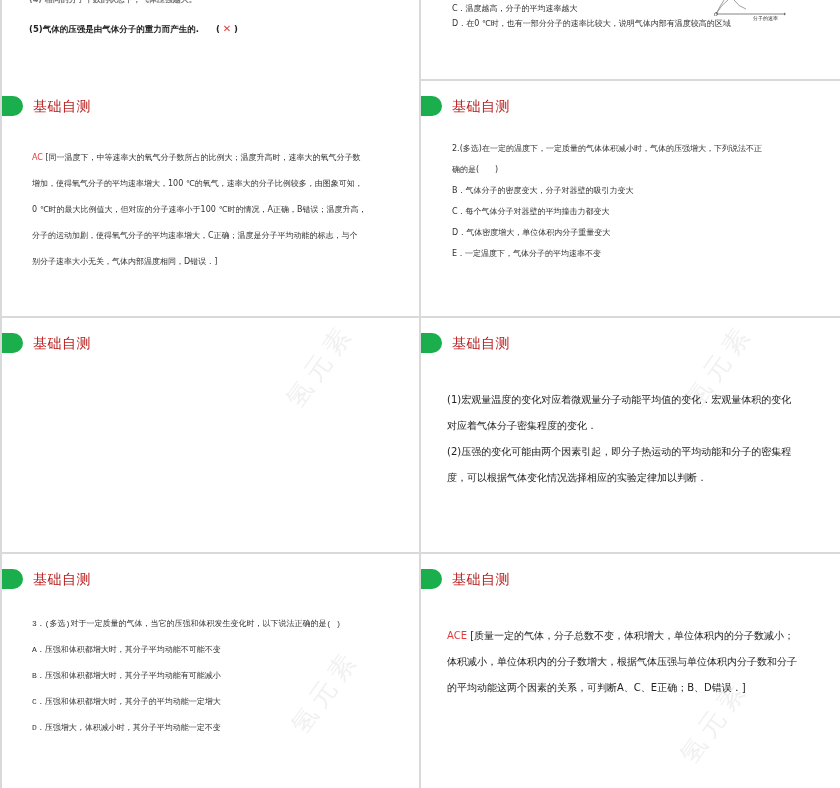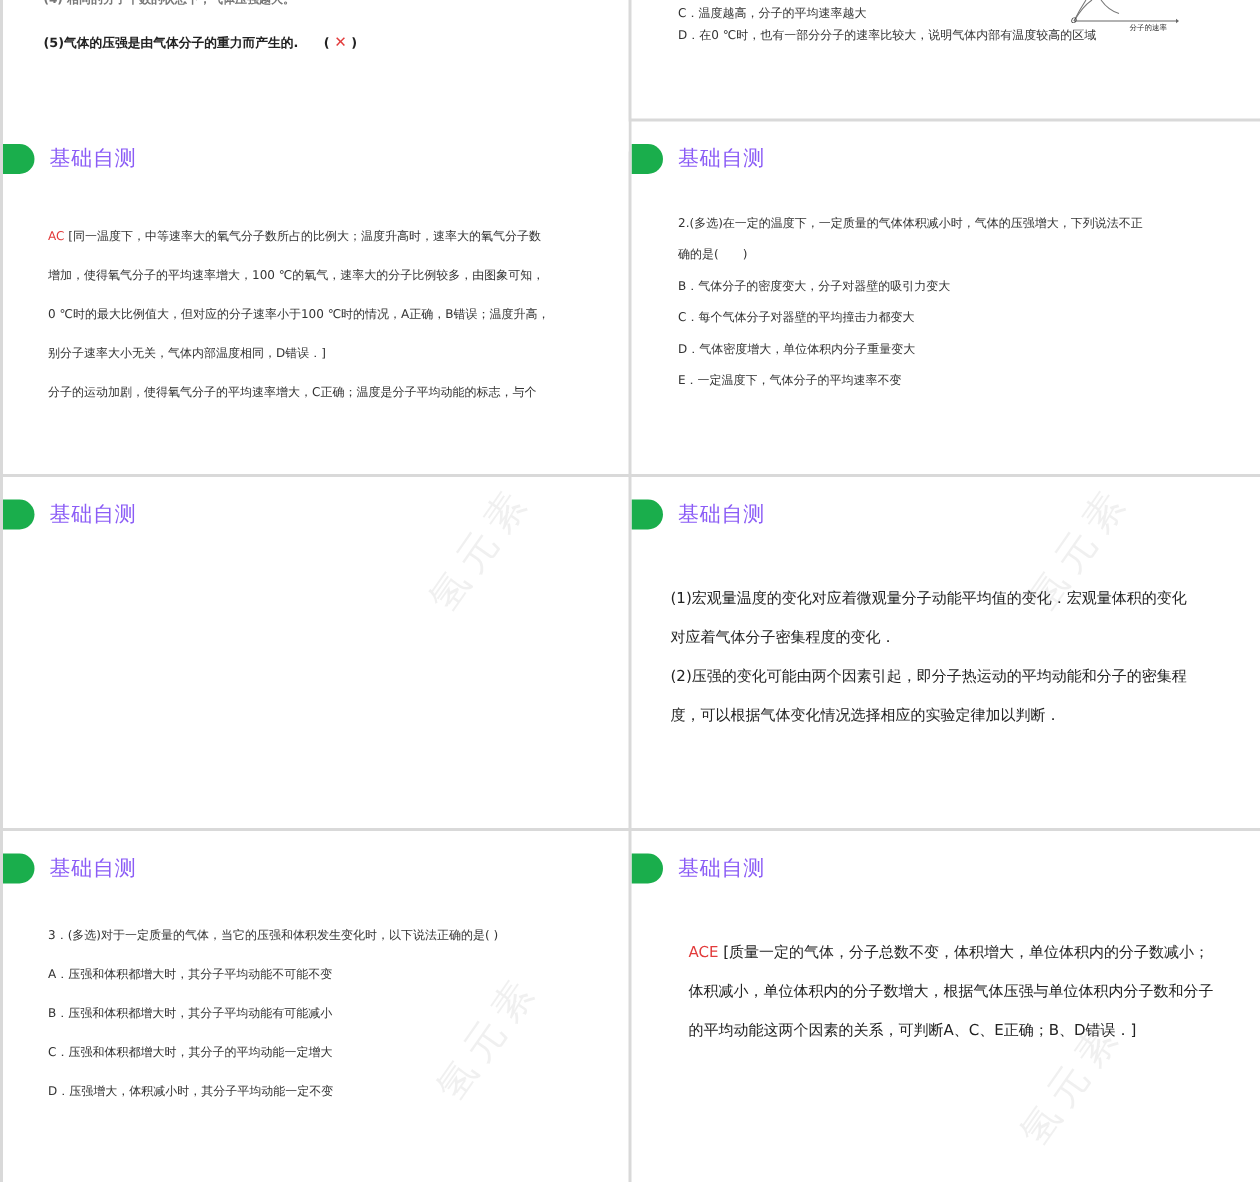--- a/index.html
+++ b/index.html
@@ -22,21 +22,21 @@
   .r3r { left: 421px; top: 554px; width: 419px; height: 234px; }
 
   .tab {
     position: absolute; left: 0; top: 15px;
     width: 21px; height: 20px;
     background: #1aae4c;
     border-radius: 0 10px 10px 0;
   }
   .title {
     position: absolute; left: 31px; top: 15px;
-    font-size: 14px; color: #8b5cf6; letter-spacing: 0.5px;
+    font-size: 14px; color: #b91c1c; letter-spacing: 0.5px;
     line-height: 20px;
   }
   .body-text {
     position: absolute; left: 30px; right: 17px;
     font-size: 8px; color: #333;
   }
   .ans { color: #e23b3b; }
   .line { white-space: nowrap; }
   .q-line { white-space: nowrap; font-size: 8px; color: #333; position: absolute; }
   .bold { font-weight: bold; color: #222; }
@@ -76,22 +76,22 @@
   <div class="q-line" style="left:332px; top:15px; font-size:5px;">分子的速率</div>
 </div>
 
 <div class="slide r1l">
   <div class="tab"></div>
   <div class="title">基础自测</div>
   <div class="body-text" style="top:64px; line-height:26px;">
     <div class="line"><span class="ans">AC</span><span> [同一温度下，中等速率大的氧气分子数所占的比例大；温度升高时，速率大的氧气分子数</span></div>
     <div class="line">增加，使得氧气分子的平均速率增大，100 ℃的氧气，速率大的分子比例较多，由图象可知，</div>
     <div class="line">0 ℃时的最大比例值大，但对应的分子速率小于100 ℃时的情况，A正确，B错误；温度升高，</div>
+    <div class="line">分子的运动加剧，使得氧气分子的平均速率增大，C正确；温度是分子平均动能的标志，与个</div>
     <div class="line">别分子速率大小无关，气体内部温度相同，D错误．]</div>
-    <div class="line">分子的运动加剧，使得氧气分子的平均速率增大，C正确；温度是分子平均动能的标志，与个</div>
   </div>
 </div>
 
 <div class="slide r1r">
   <div class="tab"></div>
   <div class="title">基础自测</div>
   <div class="body-text" style="top:57px; left:31px; line-height:21px;">
     <div class="line">2.(多选)在一定的温度下，一定质量的气体体积减小时，气体的压强增大，下列说法不正</div>
     <div class="line">确的是(　　)</div>
     <div class="line">B．气体分子的密度变大，分子对器壁的吸引力变大</div>
@@ -116,31 +116,31 @@
     <div class="line">对应着气体分子密集程度的变化．</div>
     <div class="line">(2)压强的变化可能由两个因素引起，即分子热运动的平均动能和分子的密集程</div>
     <div class="line">度，可以根据气体变化情况选择相应的实验定律加以判断．</div>
   </div>
 </div>
 
 <div class="slide r3l">
   <div class="tab"></div>
   <div class="title">基础自测</div>
   <div class="watermark" style="left:275px; top:120px;">氢元素</div>
-  <div class="body-text" style="top:57px; left:30px; line-height:26px;">
+  <div class="body-text" style="top:57px; left:30px; line-height:26px;font-family:Liberation Mono, monospace;">
     <div class="line">3．(多选)对于一定质量的气体，当它的压强和体积发生变化时，以下说法正确的是(  )</div>
     <div class="line">A．压强和体积都增大时，其分子平均动能不可能不变</div>
     <div class="line">B．压强和体积都增大时，其分子平均动能有可能减小</div>
     <div class="line">C．压强和体积都增大时，其分子的平均动能一定增大</div>
     <div class="line">D．压强增大，体积减小时，其分子平均动能一定不变</div>
   </div>
 </div>
 
 <div class="slide r3r">
   <div class="tab"></div>
   <div class="title">基础自测</div>
   <div class="watermark" style="left:245px; top:150px;">氢元素</div>
-  <div class="body-text" style="top:69px; left:26px; font-size:10px; line-height:26px; color:#222;margin-left:12px;">
+  <div class="body-text" style="top:69px; left:26px; font-size:10px; line-height:26px; color:#222;">
     <div class="line"><span class="ans">ACE</span><span> [质量一定的气体，分子总数不变，体积增大，单位体积内的分子数减小；</span></div>
     <div class="line">体积减小，单位体积内的分子数增大，根据气体压强与单位体积内分子数和分子</div>
     <div class="line">的平均动能这两个因素的关系，可判断A、C、E正确；B、D错误．]</div>
   </div>
 </div>
 
 </body></html>

